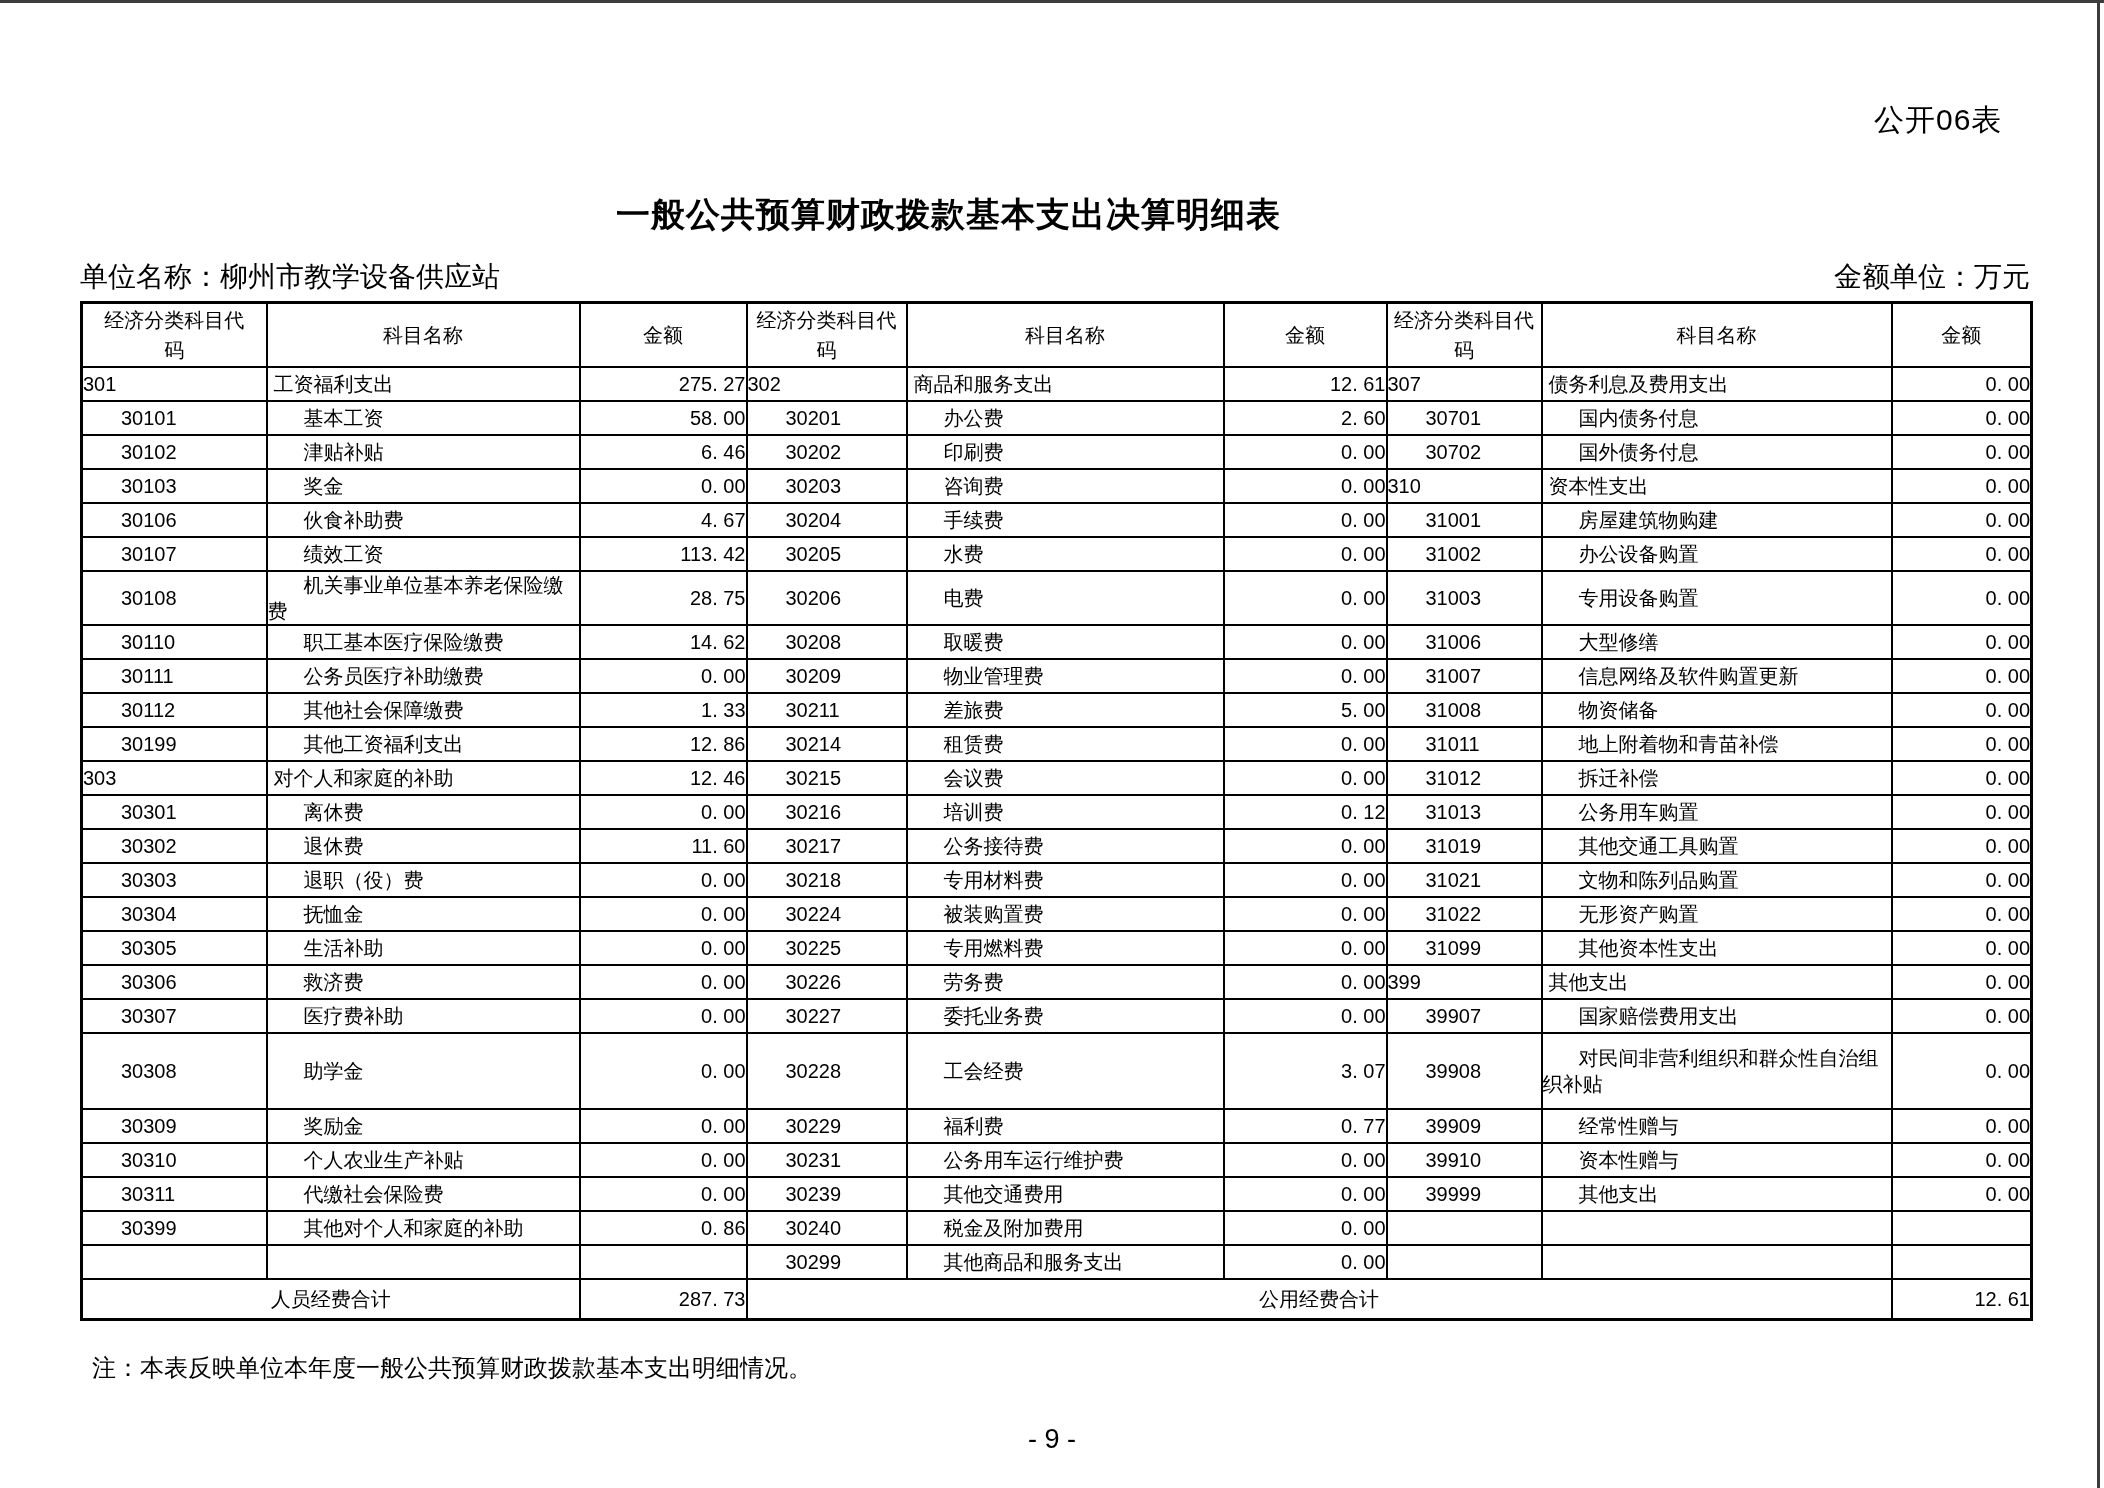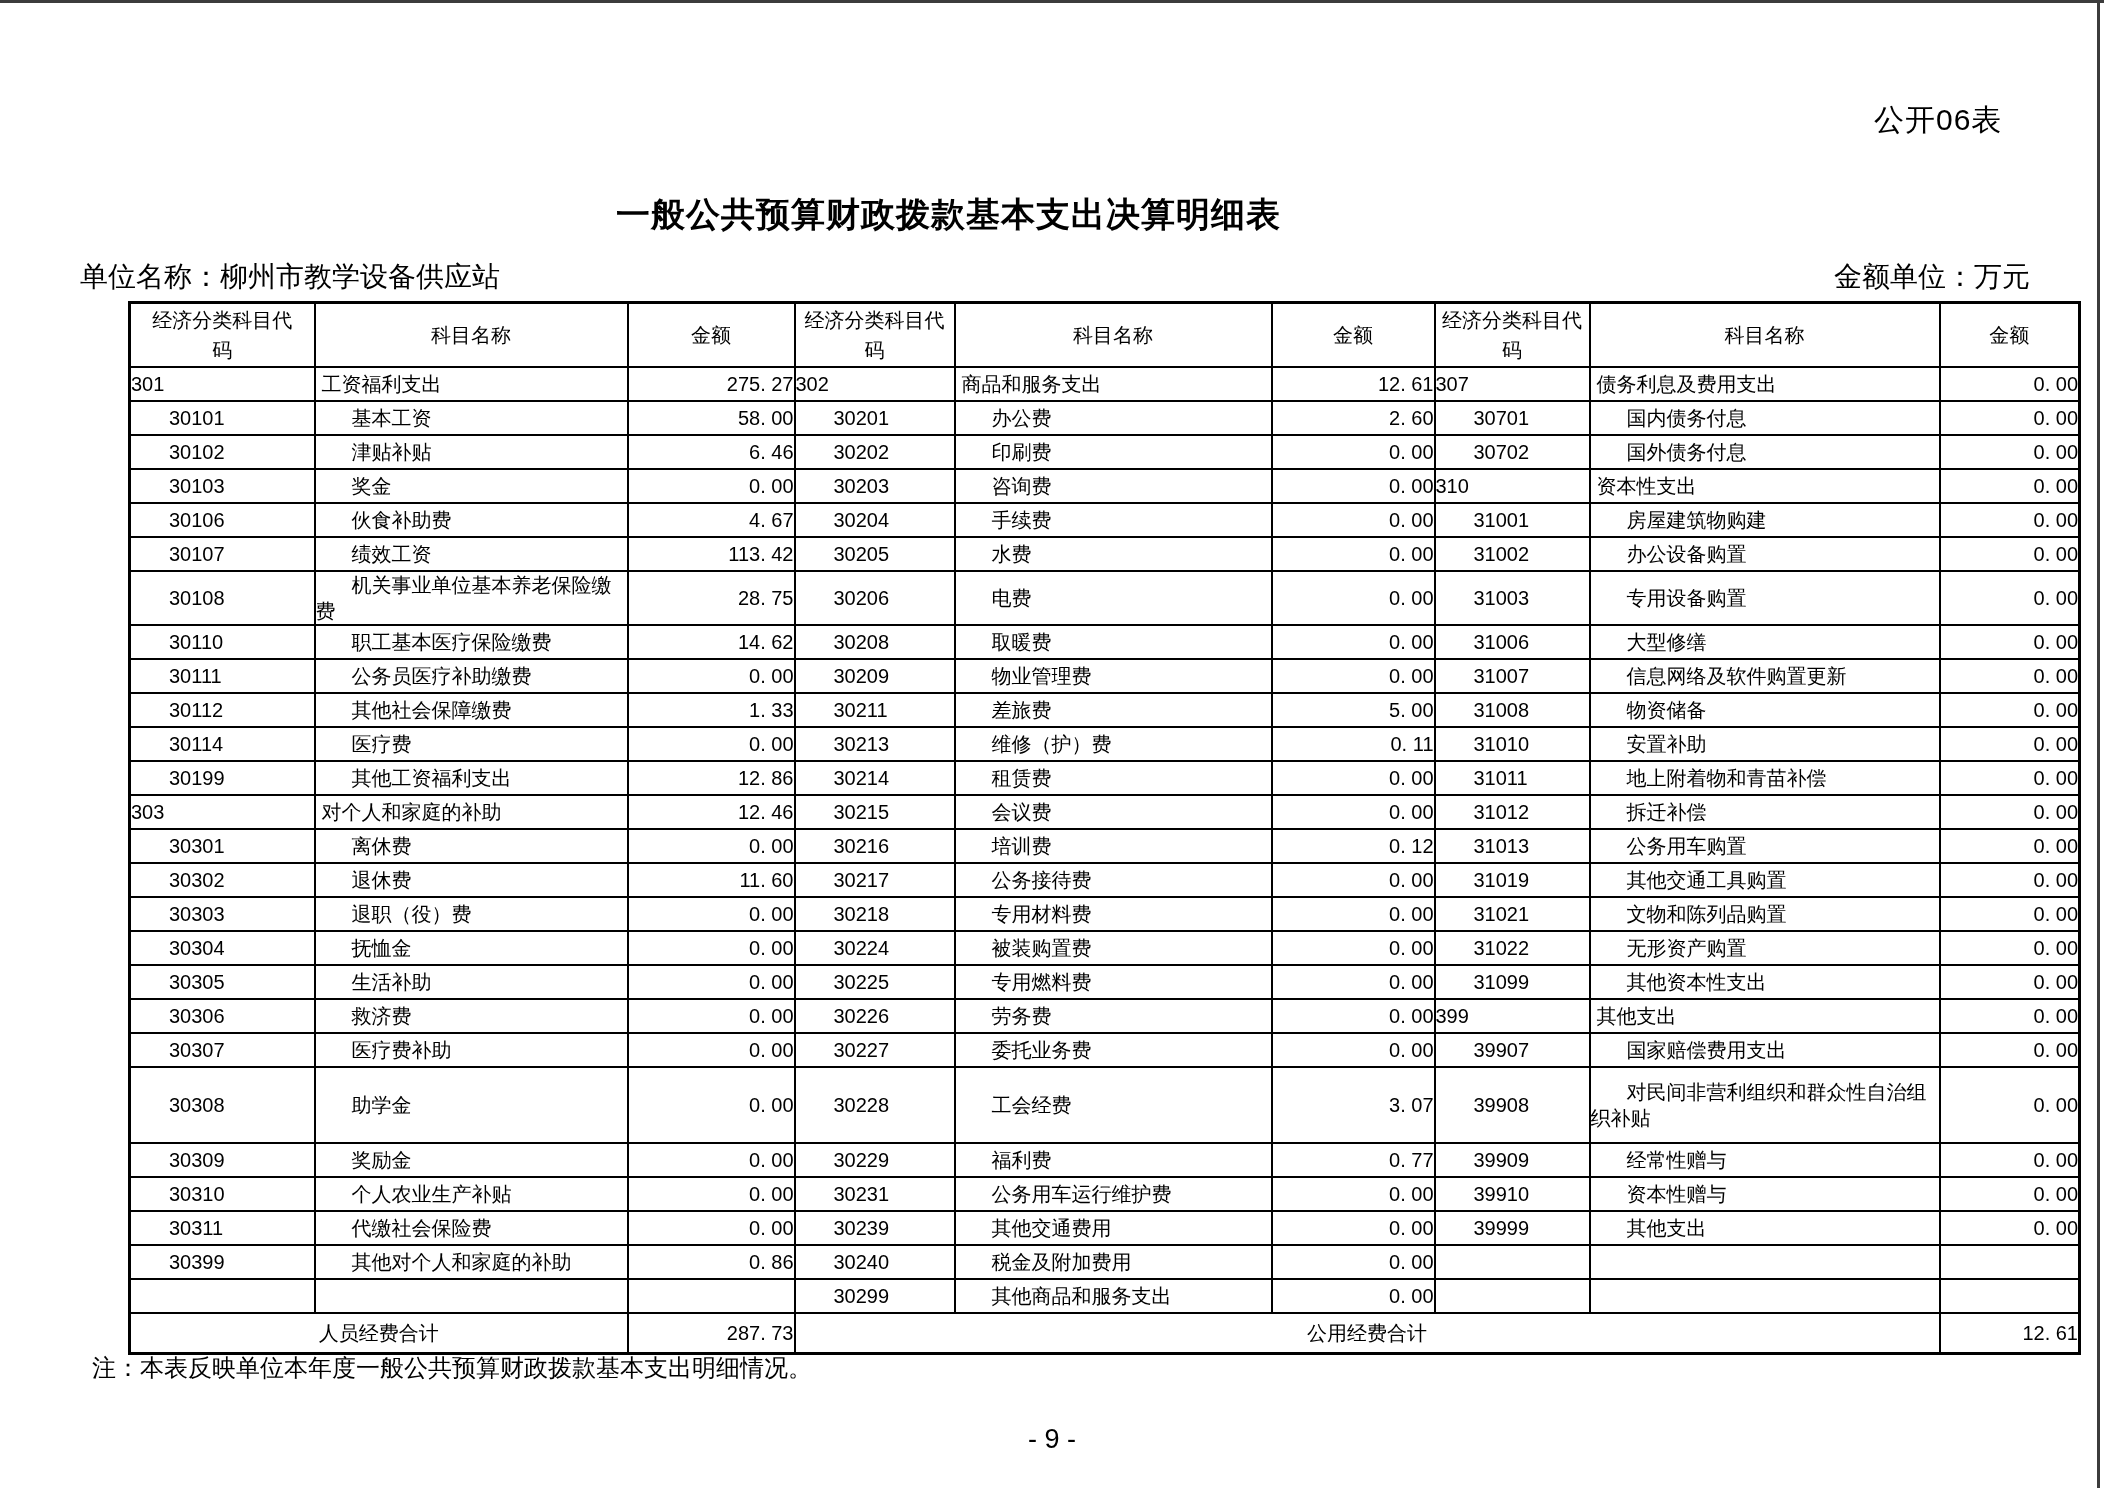--- a/index.html
+++ b/index.html
@@ -13,21 +13,20 @@
   .edge-right{position:absolute;top:0;left:2097px;width:3px;height:1488px;background:#3c3c3c;}
   .doc-label{position:absolute;top:100px;left:1874px;font-size:30px;letter-spacing:1px;}
   .title{position:absolute;top:192px;left:0;width:1897px;text-align:center;
          font-size:34px;font-weight:bold;letter-spacing:1px;}
   .meta-row{position:absolute;top:258px;left:80px;width:1950px;
             display:flex;justify-content:space-between;font-size:28px;}
   table.budget{
     position:absolute;top:301px;left:80px;width:1950px;
     border-collapse:collapse;table-layout:fixed;
     border:3px solid #000;
-    margin-left:48px;
   }
   table.budget th,table.budget td{
     border:2px solid #000;
     font-size:20px;font-weight:normal;
     padding:0;vertical-align:middle;
     overflow:hidden;line-height:1.3;
   }
   thead th{height:62px;text-align:center;}
   .code-head{display:inline-block;width:7.4em;line-height:1.5;}
   tbody td{height:32px;}
@@ -186,31 +185,20 @@
         <td class="name child">其他社会保障缴费</td>
         <td class="amount">1. 33</td>
         <td class="code child">30211</td>
         <td class="name child">差旅费</td>
         <td class="amount">5. 00</td>
         <td class="code child">31008</td>
         <td class="name child">物资储备</td>
         <td class="amount">0. 00</td>
       </tr>
       <tr>
-        <td class="code child">30114</td>
-        <td class="name child">医疗费</td>
-        <td class="amount">0. 00</td>
-        <td class="code child">30213</td>
-        <td class="name child">维修（护）费</td>
-        <td class="amount">0. 11</td>
-        <td class="code child">31010</td>
-        <td class="name child">安置补助</td>
-        <td class="amount">0. 00</td>
-      </tr>
-      <tr>
         <td class="code child">30199</td>
         <td class="name child">其他工资福利支出</td>
         <td class="amount">12. 86</td>
         <td class="code child">30214</td>
         <td class="name child">租赁费</td>
         <td class="amount">0. 00</td>
         <td class="code child">31011</td>
         <td class="name child">地上附着物和青苗补偿</td>
         <td class="amount">0. 00</td>
       </tr>

